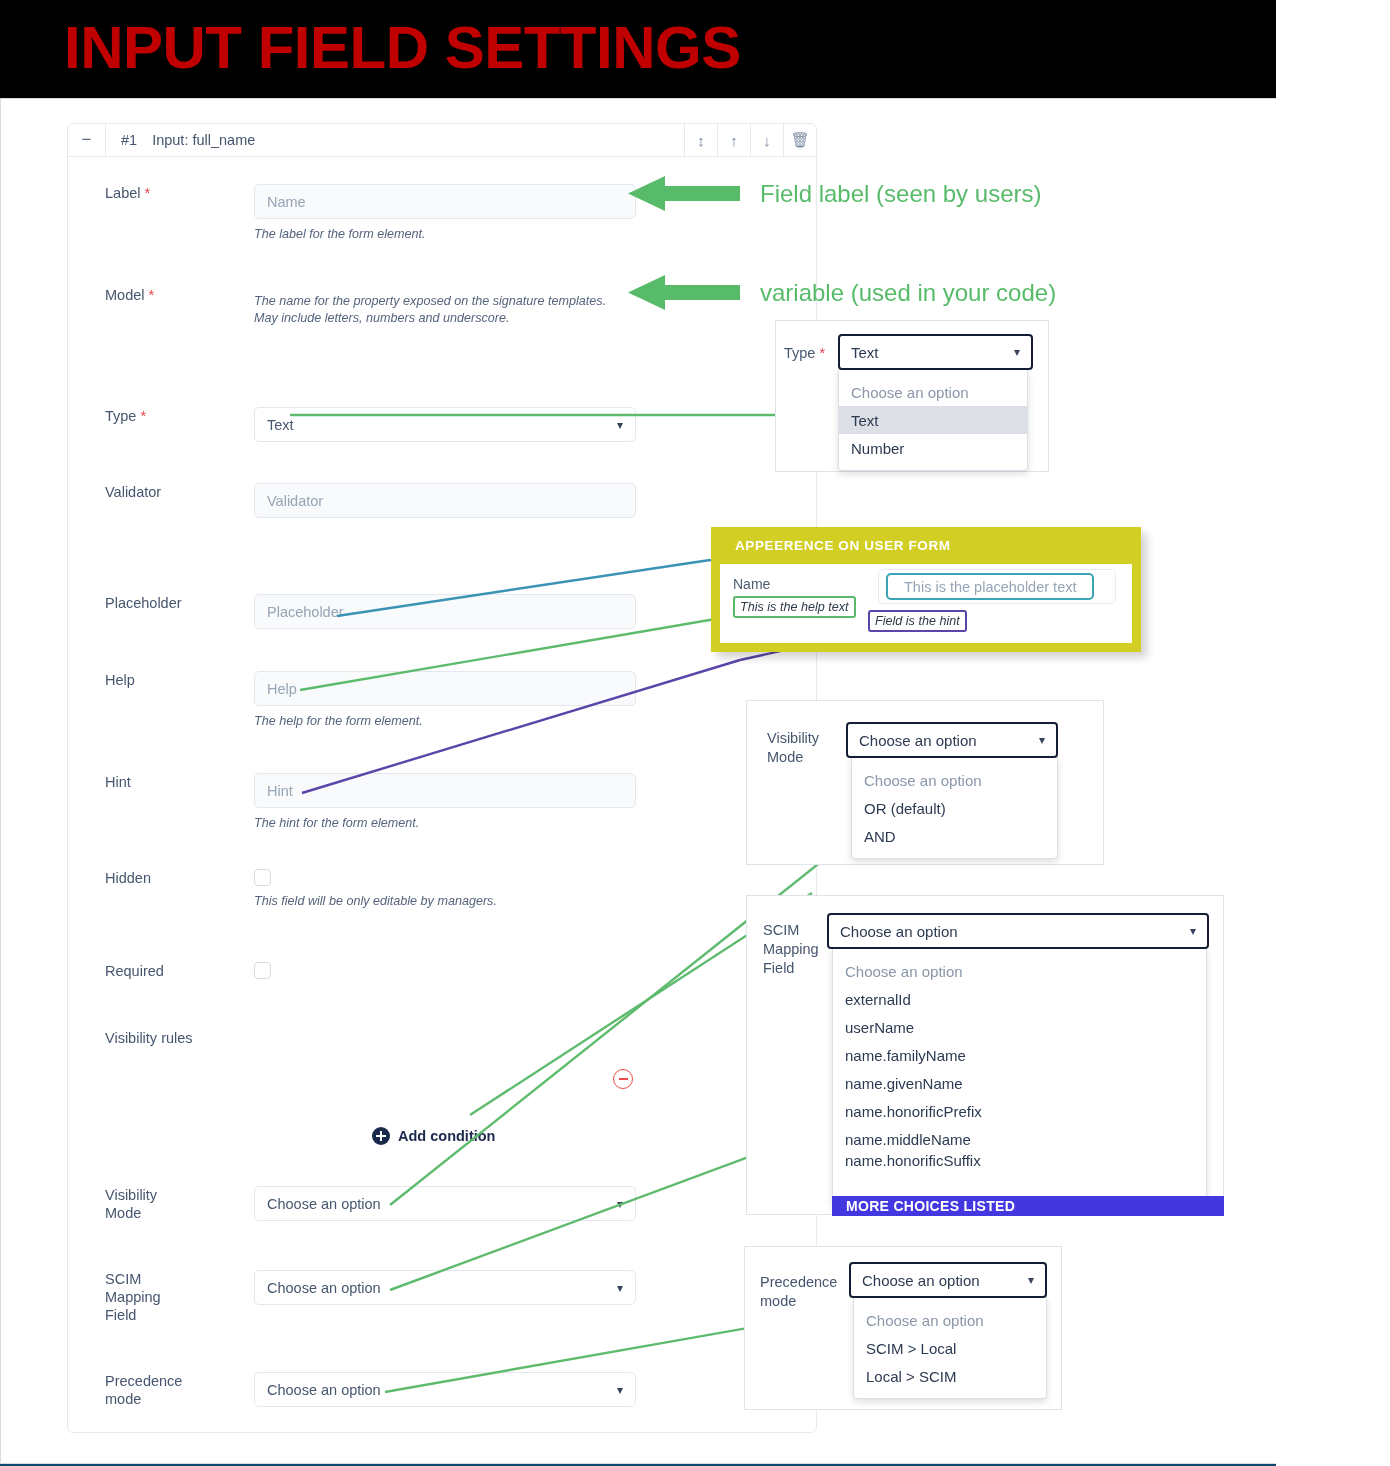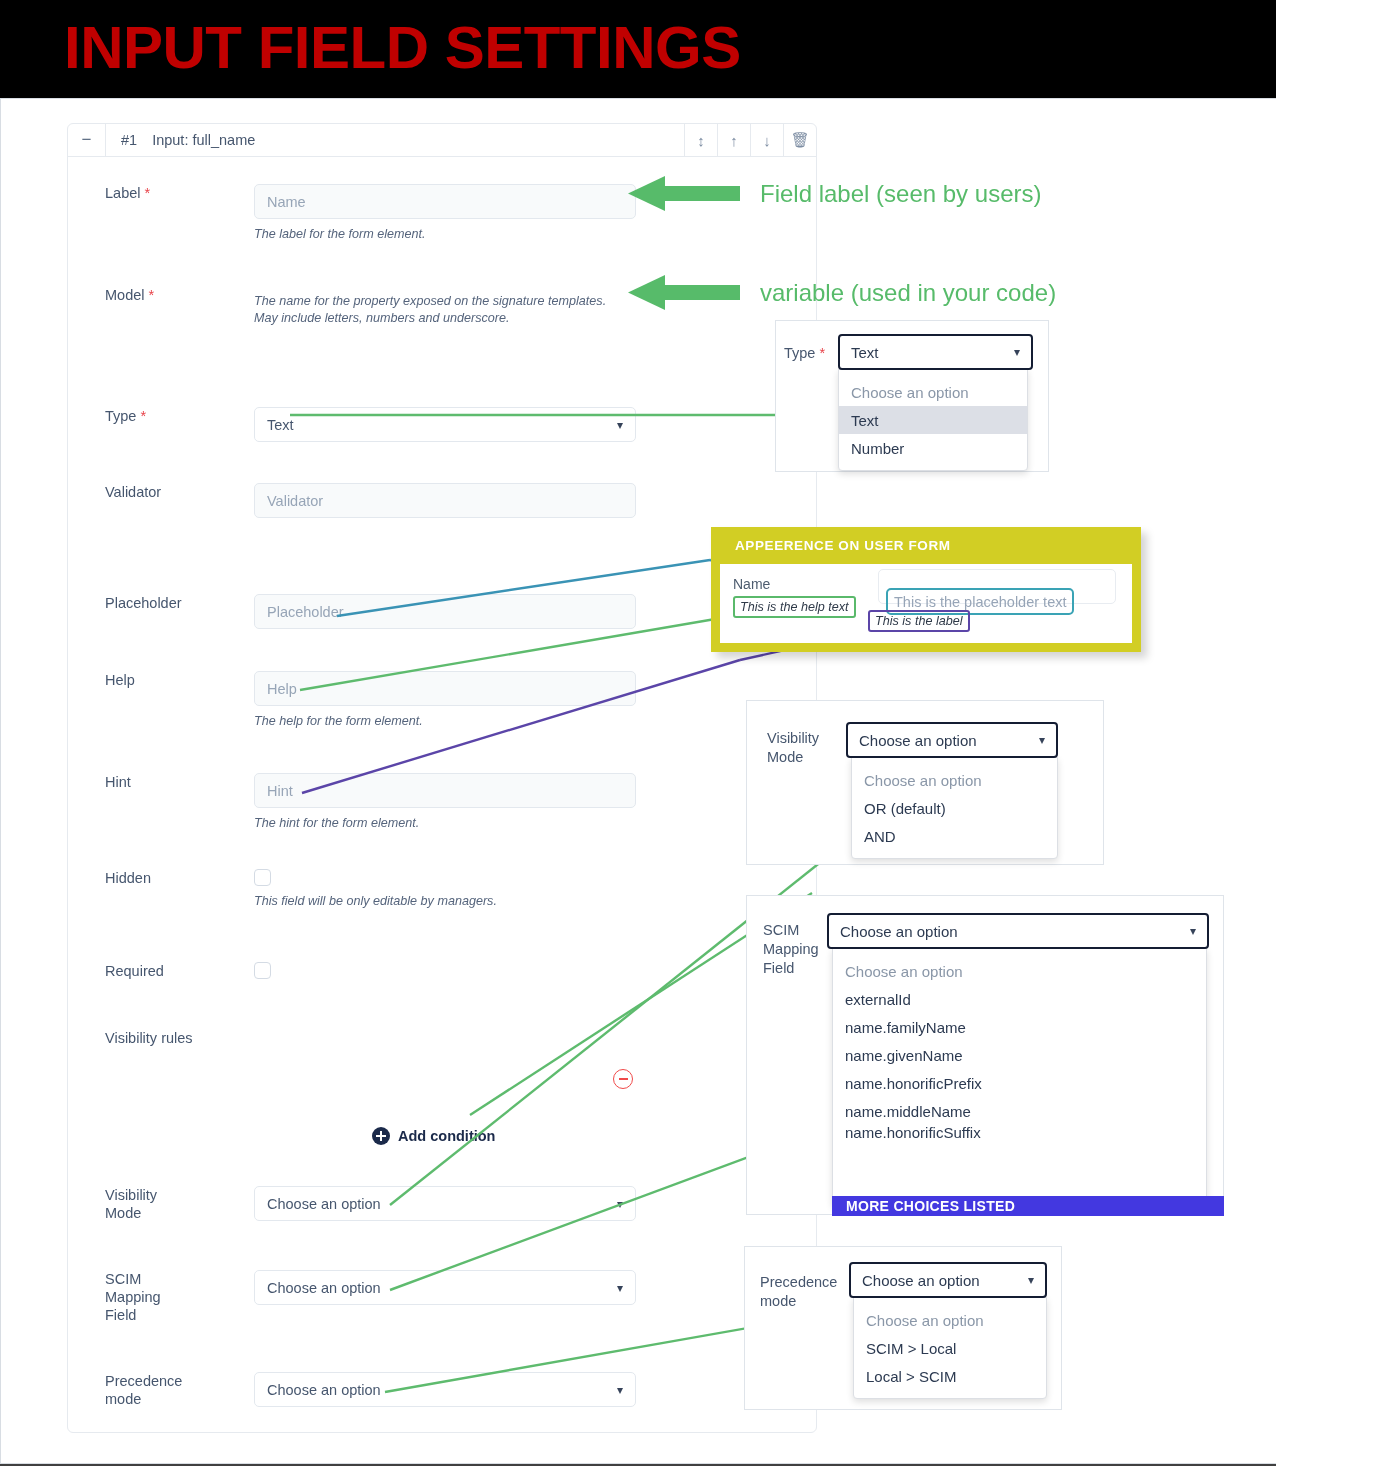--- a/index.html
+++ b/index.html
@@ -3,21 +3,21 @@
 <meta charset="utf-8">
 <style>
   html,body{margin:0;padding:0;}
   body{
     width:1390px;height:1466px;
     background:#ffffff;
     font-family:"Liberation Sans", sans-serif;
     overflow:hidden;
     position:relative;
   }
-  #page{position:relative;width:1276px;height:1466px;overflow:hidden;background:#404040;}
+  #page{position:relative;width:1276px;height:1466px;overflow:hidden;background:#0c4a6e;}
 
   
   .banner{
     position:absolute;left:0;top:0;width:1390px;height:98px;background:#000000;
   }
   .banner-title{
     position:absolute;left:64px;top:13px;
     font-size:60px;font-weight:bold;color:#C00000;letter-spacing:-0.5px;
     font-family:"Liberation Sans", sans-serif;
   }
@@ -146,22 +146,22 @@
   }
   .yellow-inner{
     position:absolute;left:9px;top:37px;width:412px;height:79px;background:#ffffff;
   }
   .uf-name{position:absolute;left:13px;top:12px;color:#4d5c6f;font-size:14px;}
   .uf-input{
     position:absolute;left:158px;top:5px;width:238px;height:35px;
     border:1px solid #e8ecf1;border-radius:5px;background:#fff;box-sizing:border-box;
   }
   .uf-ph{
-    position:absolute;left:166px;top:24px;height:27px;border:2px solid #3AA3B5;border-radius:5px;
-    display:flex;align-items:center;padding:0 6px;color:#97a5b7;font-size:14.5px;box-sizing:border-box;
+    position:absolute;left:166px;top:9px;height:27px;border:2px solid #3AA3B5;border-radius:5px;
+    display:flex;align-items:center;padding:0 16px;color:#97a5b7;font-size:14.5px;box-sizing:border-box;
   }
   .uf-help{
     position:absolute;left:13px;top:32px;height:22px;border:2px solid #5AB96B;border-radius:3px;
     display:flex;align-items:center;padding:0 5px;color:#2f3a49;font-size:12.6px;font-style:italic;box-sizing:border-box;
   }
   .uf-hint{
     position:absolute;left:148px;top:46px;height:22px;border:2px solid #5B45A8;border-radius:3px;
     display:flex;align-items:center;padding:0 5px;color:#2f3a49;font-size:12.6px;font-style:italic;box-sizing:border-box;
   }
 
@@ -374,21 +374,21 @@
     </div>
   </div>
 
   <div class="yellowbox">
     <div class="yellowbox-title">APPEERENCE ON USER FORM</div>
     <div class="yellow-inner">
       <div class="uf-name">Name</div>
       <div class="uf-input"></div>
       <div class="uf-ph">This is the placeholder text</div>
       <div class="uf-help">This is the help text</div>
-      <div class="uf-hint">This is the label</div>
+      <div class="uf-hint">Field is the hint</div>
     </div>
   </div>
 
   <div class="callout" style="left:746px;top:700px;width:358px;height:165px;">
     <div class="co-label" style="left:20px;top:28px;">Visibility<br>Mode</div>
     <div class="co-select" style="left:99px;top:21px;width:212px;">
       <span>Choose an option</span>
       <span class="chev">▾</span>
     </div>
     <div class="co-menu" style="left:104px;top:56px;width:207px;">
@@ -400,20 +400,21 @@
 
   <div class="callout" style="left:746px;top:895px;width:478px;height:320px;">
     <div class="co-label" style="left:16px;top:25px;">SCIM<br>Mapping<br>Field</div>
     <div class="co-select" style="left:80px;top:17px;width:382px;">
       <span>Choose an option</span>
       <span class="chev">▾</span>
     </div>
     <div class="co-menu" style="left:85px;top:52px;width:375px;height:258px;overflow:hidden;">
       <div class="co-opt muted">Choose an option</div>
       <div class="co-opt">externalId</div>
+      <div class="co-opt">userName</div>
       <div class="co-opt">name.familyName</div>
       <div class="co-opt">name.givenName</div>
       <div class="co-opt">name.honorificPrefix</div>
       <div class="co-opt">name.middleName</div>
       <div class="co-opt clipped">name.honorificSuffix</div>
     </div>
   </div>
   <div class="morebar" style="left:832px;top:1196px;width:392px;height:20px;">MORE CHOICES LISTED</div>
 
   <div class="callout" style="left:744px;top:1246px;width:318px;height:164px;">

